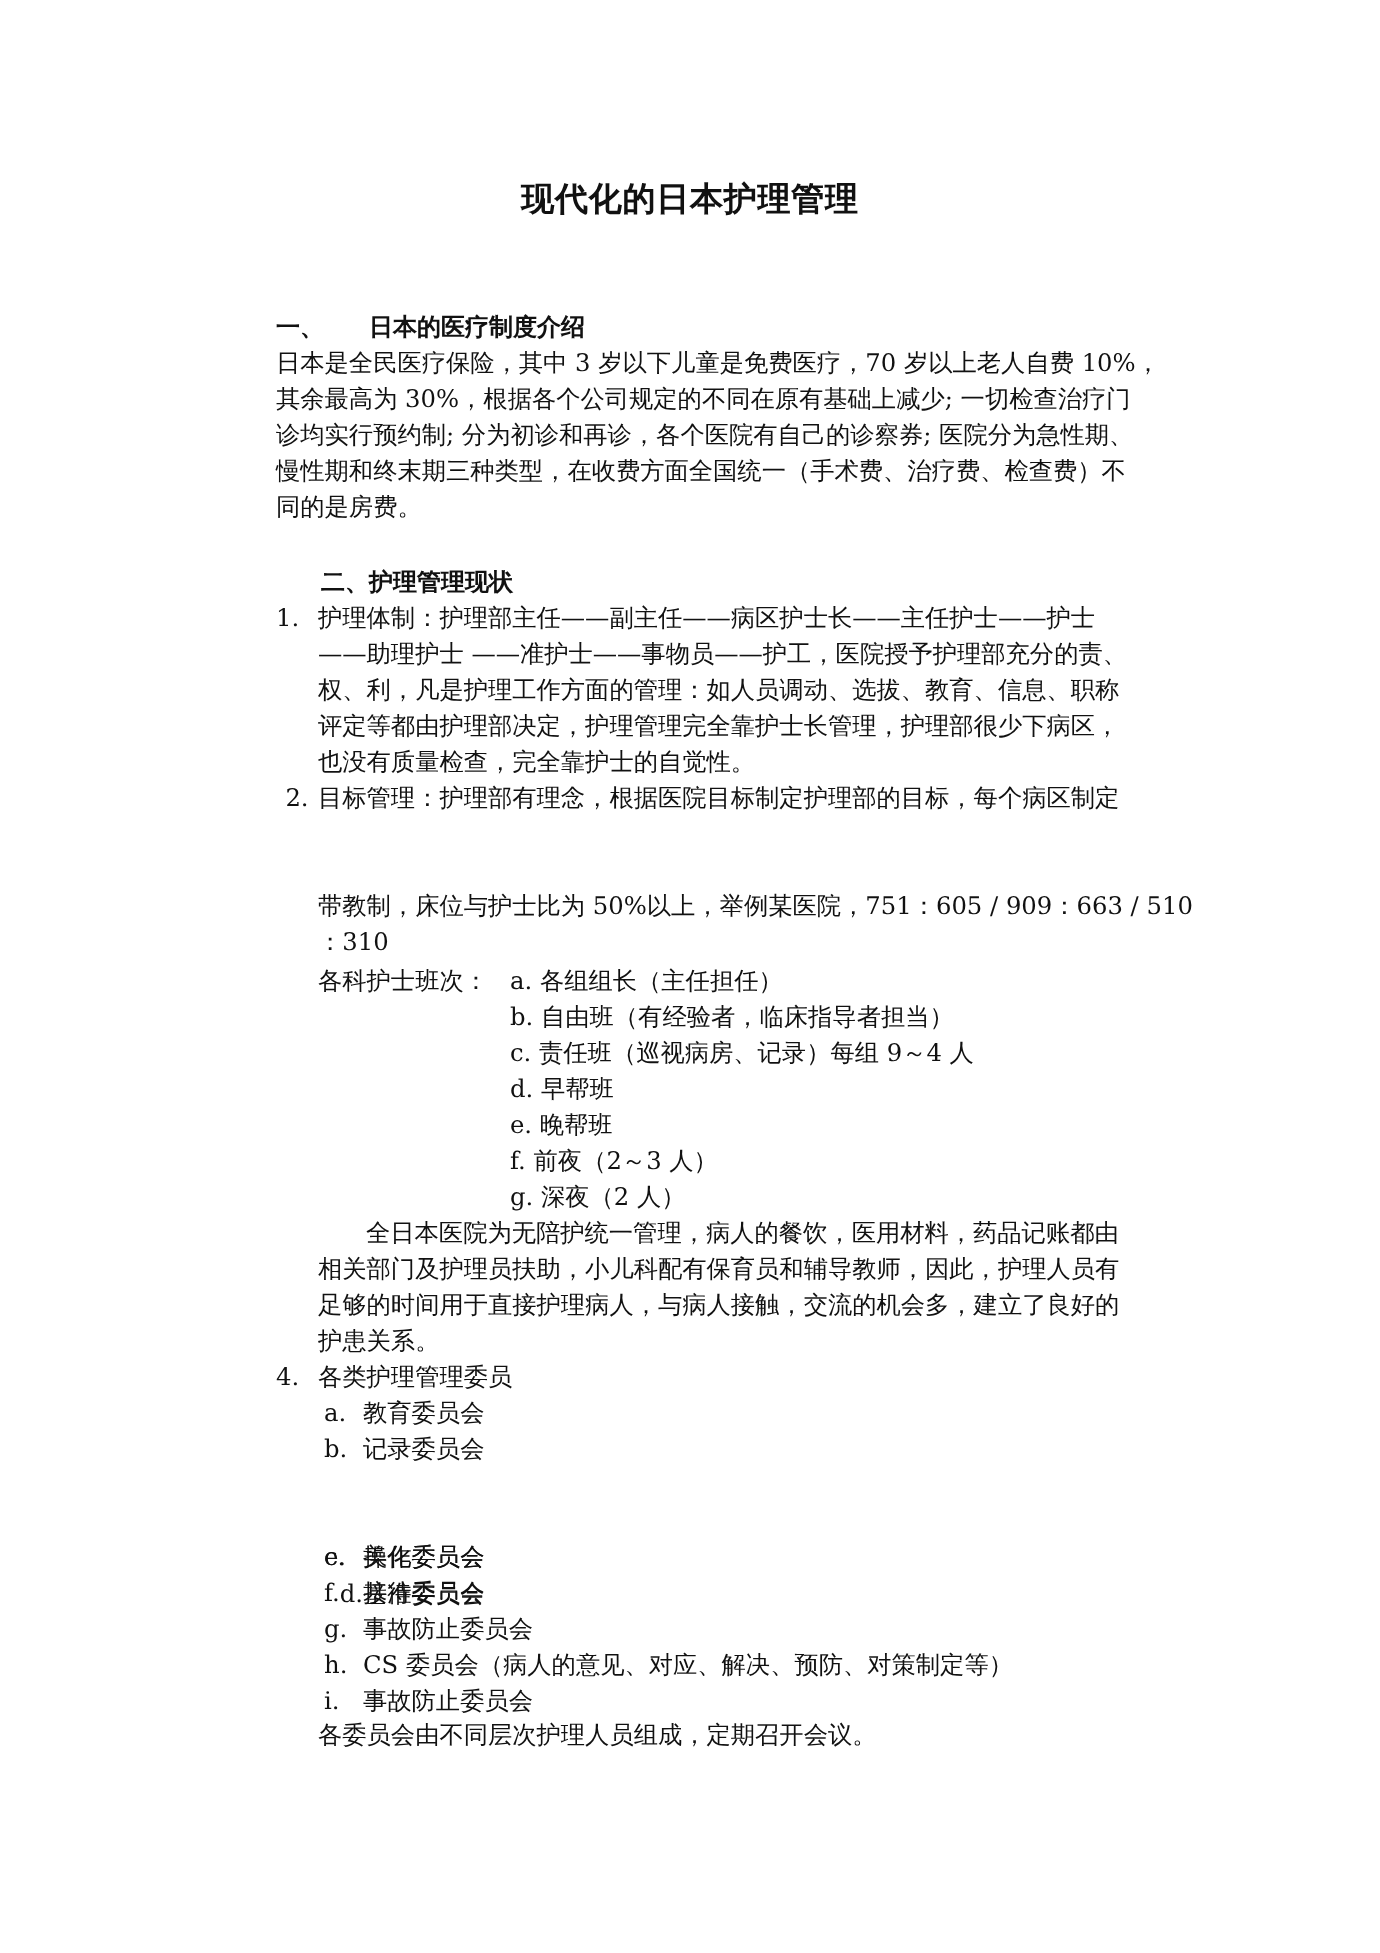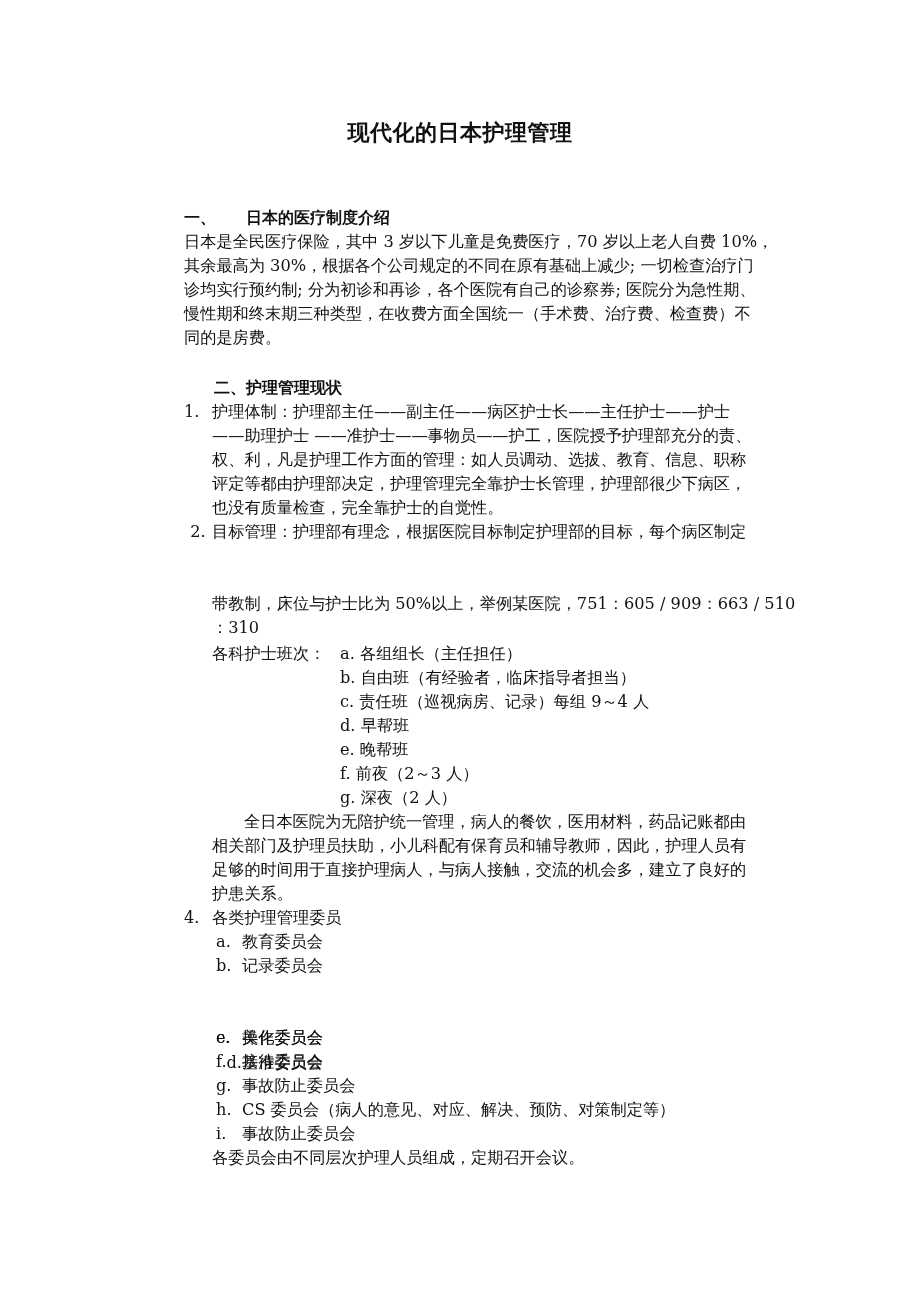--- a/index.html
+++ b/index.html
@@ -74,15 +74,15 @@
   <div class="line ind3" style="top:930px;"><span class="sublbl">a.</span><span>教育委员会</span></div>
   <div class="line ind3" style="top:954px;"><span class="sublbl">b.</span><span>记录委员会</span></div>
   <div class="line ind3" style="top:1026px;"><span class="sublbl">c.</span><span>操作委员会</span></div>
   <div class="line ind3" style="top:1051px;text-align:right;"><span class="sublbl">d.</span><span>基准委员会</span></div>
   <div class="line ind3" style="top:1026px;"><span class="sublbl">e.</span><span>美化委员会</span></div>
   <div class="line ind3" style="top:1050px;"><span class="sublbl">f.</span><span>接待委员会</span></div>
   <div class="line ind3" style="top:1074px;"><span class="sublbl">g.</span><span>事故防止委员会</span></div>
   <div class="line ind3" style="top:1098px;"><span class="sublbl">h.</span><span>CS 委员会（病人的意见、对应、解决、预防、对策制定等）</span></div>
   <div class="line ind3" style="top:1122px;"><span class="sublbl">i.</span><span>事故防止委员会</span></div>
 
-  <div class="line ind1" style="top:1146px;">各委员会由不同层次护理人员组成，定期召开会议。</div>
+  <div class="line ind1" style="top:1146px;font-family:Liberation Mono, monospace;">各委员会由不同层次护理人员组成，定期召开会议。</div>
 
 </div>
 
 </body></html>

